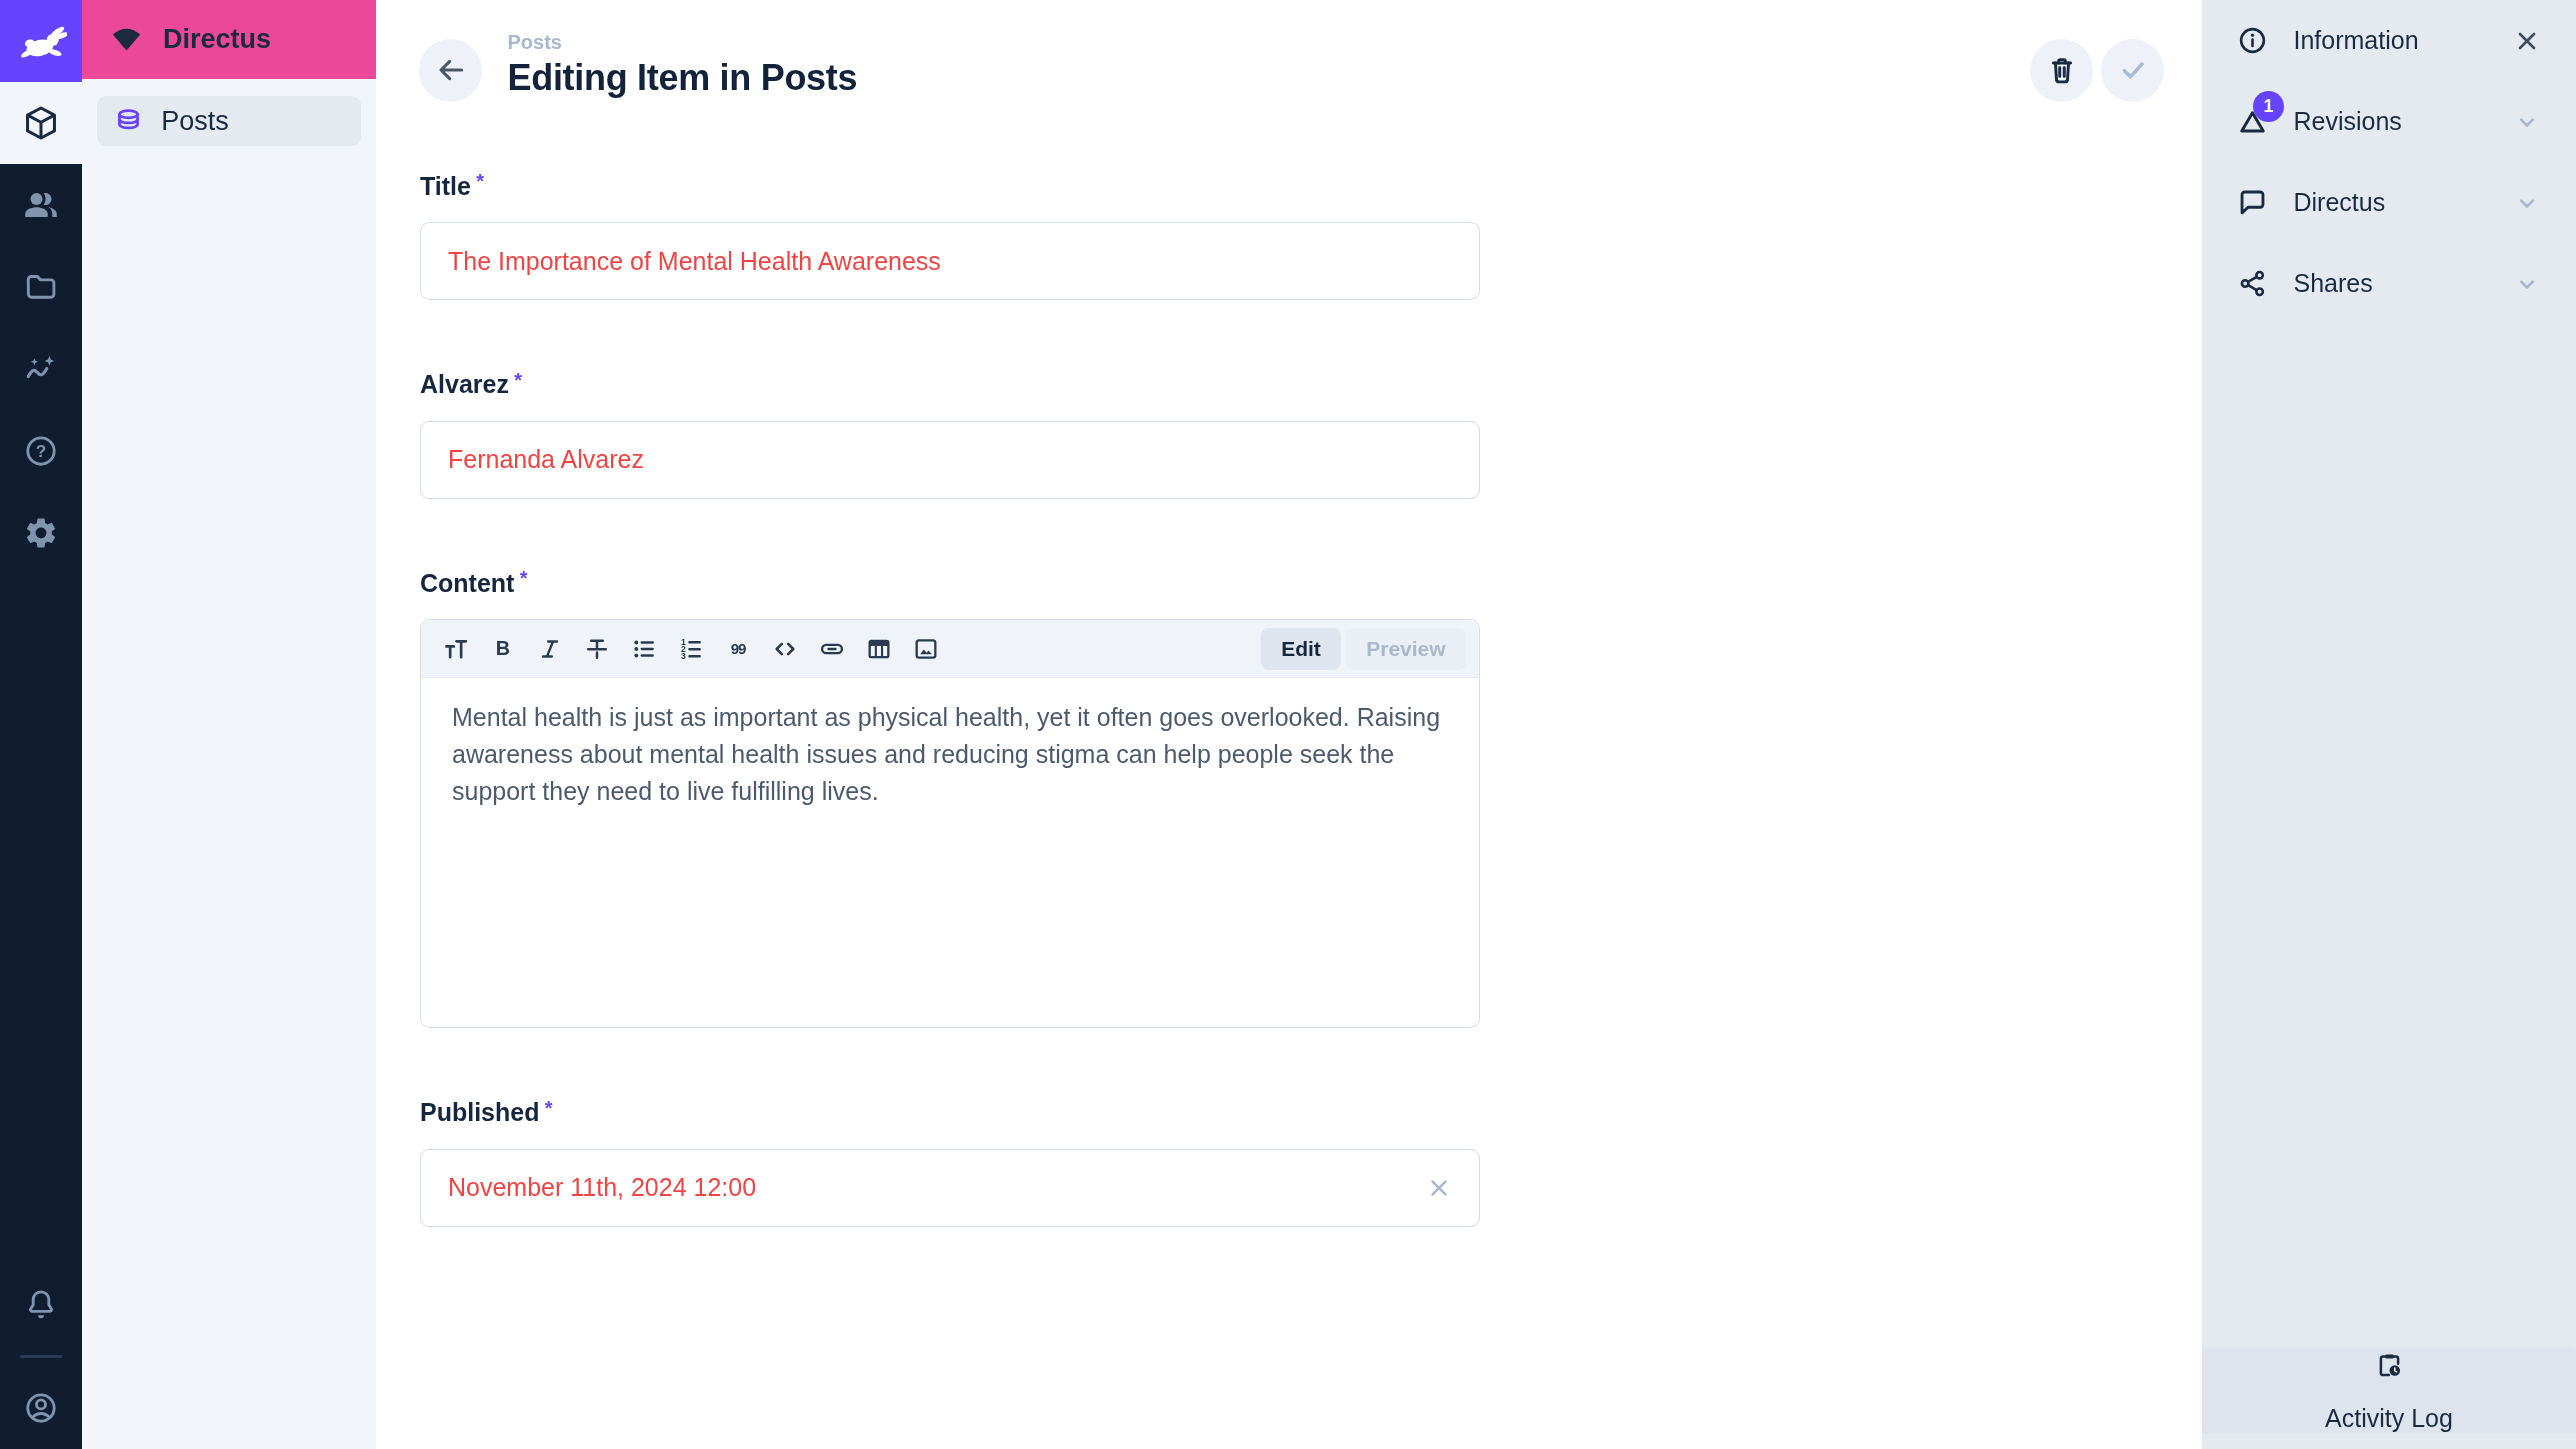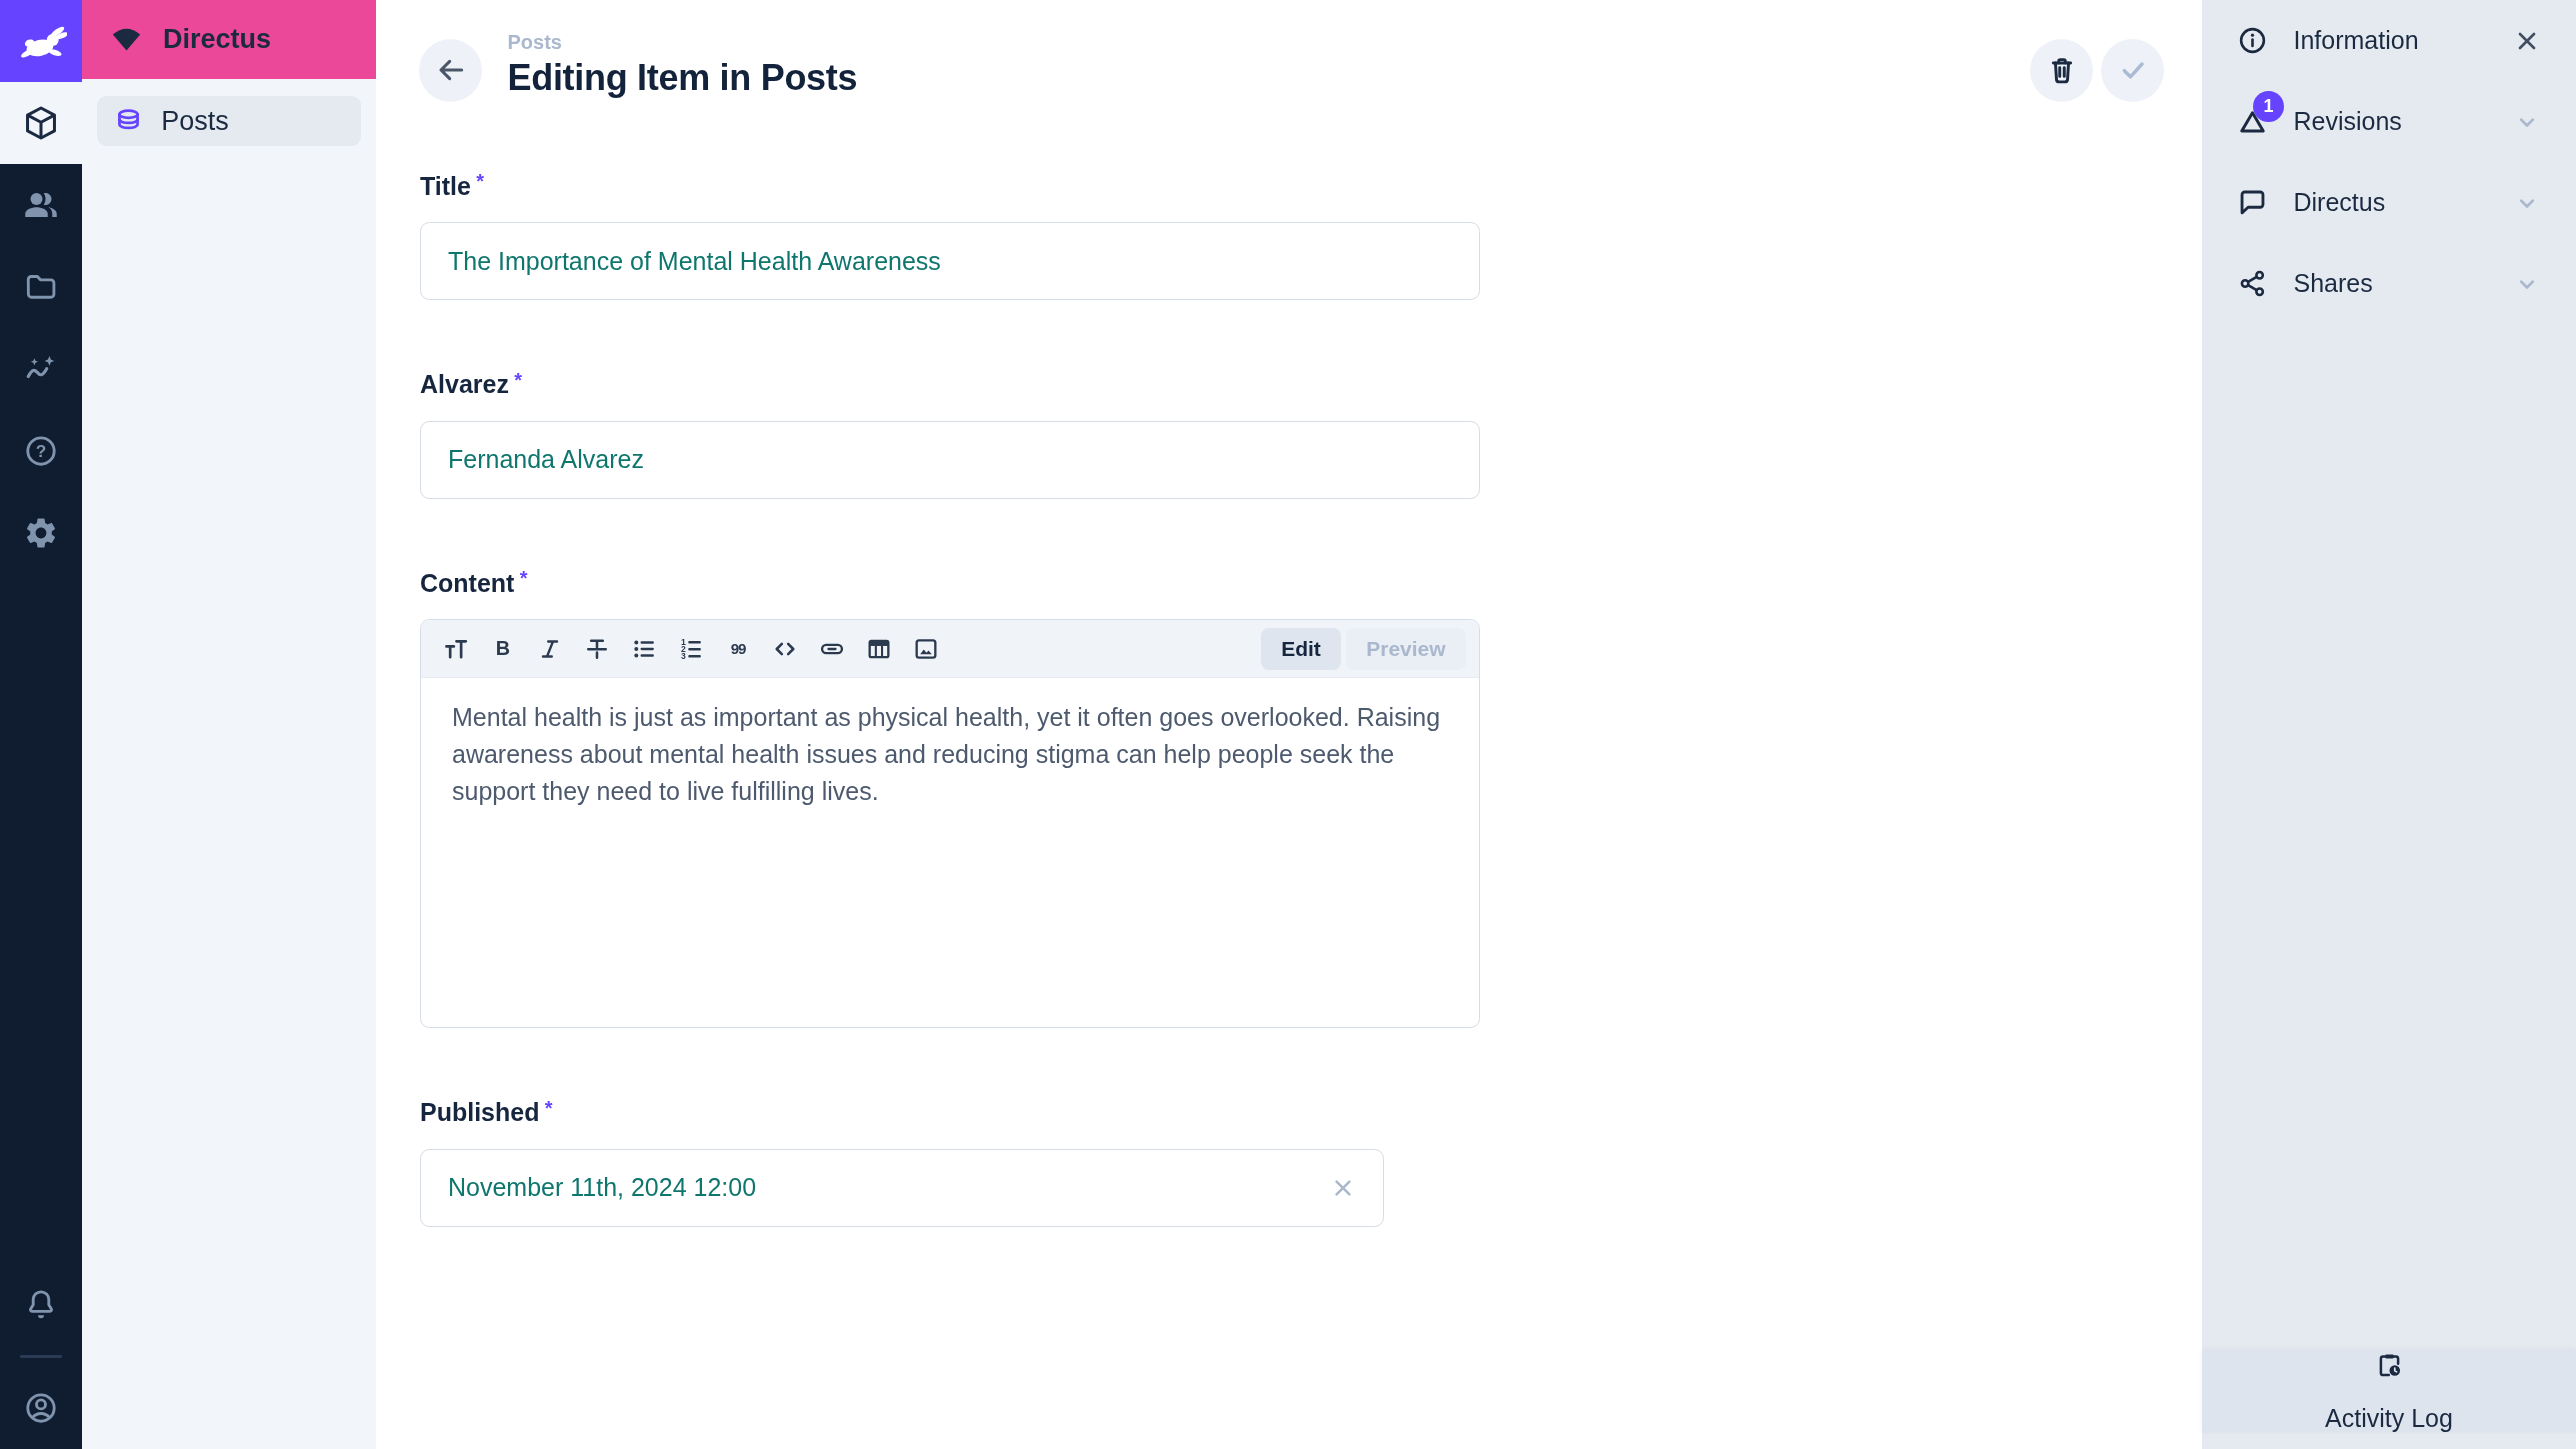--- a/index.html
+++ b/index.html
@@ -30,22 +30,22 @@
   .title-block { margin-left:25.5px; display:flex; flex-direction:column; }
   .breadcrumb { font-size:20px; font-weight:600; color:#a9b8cd; line-height:1.25; }
   .page-title { font-size:36px; font-weight:700; color:#13233b; letter-spacing:-0.3px; line-height:1.25; }
   .header-actions { margin-left:auto; margin-top:9.4px; display:flex; gap:8px; }
 
   .form { padding:70px 0 0 44px; width:1104px; }
   .field { margin-bottom:70px; }
   .field-label { font-size:25px; font-weight:600; color:#16263e; margin-bottom:21.5px; }
   .req-star { color:#6644ff; font-size:20px; position:relative; top:-6.7px; margin-left:5.4px; font-weight:700; }
   .text-input { width:1060px; height:78px; border:1.3px solid #d6dde8; border-radius:9.4px; background:#fff;
-                font-family:inherit; font-size:25px; color:#0f766e; padding:0 27px; outline:none; display:block; }
-  .input-wrap { position:relative; width:964px; }
+                font-family:inherit; font-size:25px; color:#ef4444; padding:0 27px; outline:none; display:block; }
+  .input-wrap { position:relative; width:1060px; }
   .input-wrap .text-input { padding-right:87px; width:100%; }
   .clear-x { position:absolute; right:27px; top:50%; transform:translateY(-50%); cursor:pointer; display:flex; }
 
   .editor { width:1060px; border:1.3px solid #d6dde8; border-radius:9.4px; overflow:hidden; background:#fff; }
   .editor-toolbar { height:58px; background:#f0f4f8; border-bottom:1.3px solid #e6ebf2; display:flex; align-items:center; padding:0 13.4px; gap:4px; }
   .tb-btn { width:43px; height:43px; border-radius:6.7px; display:flex; align-items:center; justify-content:center; color:#2c3a50; cursor:pointer; flex:none; }
   .mode-btns { margin-left:auto; display:flex; gap:5.4px; }
   .mode-btn { height:42px; padding:0 20px; border-radius:8px; font-size:21px; font-weight:600; display:flex; align-items:center; cursor:pointer;text-align:center; }
   .mode-btn.edit { background:#dfe5ee; color:#16263e; }
   .mode-btn.preview { background:#eaeef5; color:#a9b8cd; }

